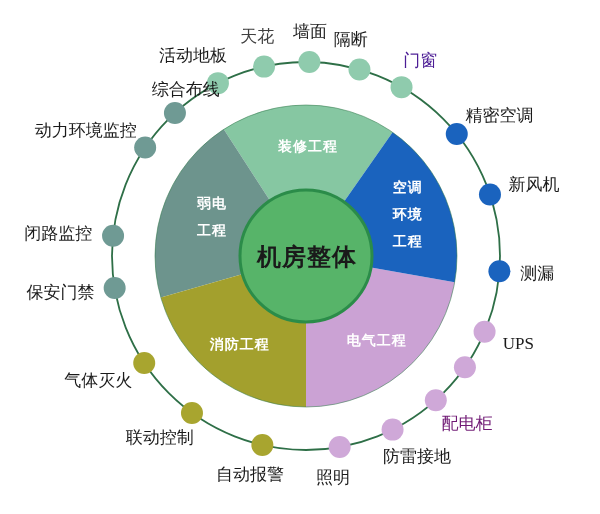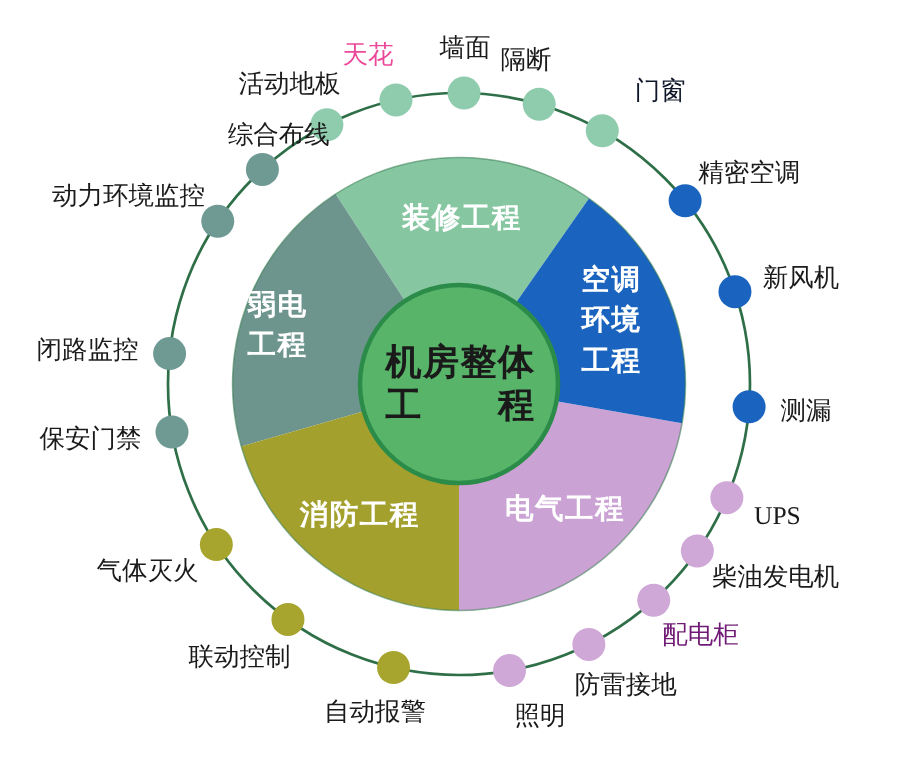--- a/index.html
+++ b/index.html
@@ -8,21 +8,21 @@
   #overlay{position:absolute;left:0;top:0;width:600px;height:514px;}
   .ring-label{
     position:absolute;
     font-family:"Liberation Serif","DejaVu Serif",serif;
     font-size:17px;line-height:19px;white-space:nowrap;
   }
   .seg-label{
     position:absolute;transform:translate(-50%,-50%);
     text-align:left;white-space:nowrap;
     font-family:"Liberation Sans","DejaVu Sans",sans-serif;
-    font-weight:700;font-size:19px;line-height:27px;letter-spacing:1px;
+    font-weight:700;font-size:14px;line-height:27px;letter-spacing:1px;
   }
   #center-label{
     position:absolute;left:307px;top:256px;transform:translate(-50%,-50%);
     text-align:left;white-space:nowrap;
     font-family:"Liberation Sans","DejaVu Sans",sans-serif;
     font-weight:700;font-size:24px;line-height:29px;letter-spacing:1px;
   }
 </style>
 </head>
 <body>
@@ -54,46 +54,44 @@
       <circle cx="191.96966105526025" cy="412.9492969087398" r="11" fill="#a8a52f"></circle>
       <circle cx="144.22615051896938" cy="363.0757751505393" r="11" fill="#a8a52f"></circle>
       <circle cx="114.66059330177711" cy="288.01923553697156" r="11" fill="#6f9a94"></circle>
       <circle cx="113.06275229855498" cy="235.72147812607517" r="11" fill="#6f9a94"></circle>
       <circle cx="145.16671092432193" cy="147.5165767266751" r="11" fill="#6f9a94"></circle>
       <circle cx="174.9354997225619" cy="112.96819665883592" r="11" fill="#6f9a94"></circle>
     </svg>
   <div id="overlay">
     <div id="center-label" style="color: rgb(26, 26, 26);">
       <div>机房整体</div>
-      <div>工　　程</div>
     </div>
   <div class="ring-label" style="left: 208.392px; top: 64.4336px; transform: translate(-72.6995%, -94.5503%); color: rgb(26, 26, 26);">活动地板</div>
-      <div class="ring-label" style="left: 249px; top: 46.0964px; transform: translate(-60.822%, -98.8148%); color: #ec4899;">天花</div>
+      <div class="ring-label" style="left: 261px; top: 46.0964px; transform: translate(-60.822%, -98.8148%); color: #404040;">天花</div>
       <div class="ring-label" style="left: 309.752px; top: 41.0327px; transform: translate(-49.1274%, -99.9924%); color: rgb(26, 26, 26);">墙面</div>
       <div class="ring-label" style="left: 346px; top: 49.3287px; transform: translate(-36.2181%, -98.0631%); color: rgb(26, 26, 26);">隔断</div>
-      <div class="ring-label" style="left: 411.871px; top: 68.8735px; transform: translate(-25.3788%, -93.5178%); color: #0f172a; margin-left: 20px;">门窗</div>
+      <div class="ring-label" style="left: 411.871px; top: 68.8735px; transform: translate(-25.3788%, -93.5178%); color: #4c1d95;">门窗</div>
       <div class="ring-label" style="left: 473.086px; top: 120.696px; transform: translate(-11.1427%, -81.466%); color: rgb(26, 26, 26);">精密空调</div>
       <div class="ring-label" style="left: 509.89px; top: 187.779px; transform: translate(-2.58382%, -65.8652%); color: rgb(26, 26, 26);">新风机</div>
       <div class="ring-label" style="left: 520.337px; top: 272.869px; transform: translate(-0.154133%, -46.077%); color: rgb(26, 26, 26);">测漏</div>
       <div class="ring-label" style="left: 503.909px; top: 340.007px; transform: translate(-3.97476%, -30.4634%); color: rgb(26, 26, 26);">UPS</div>
-      <div class="ring-label" style="left: 482.118px; top: 379.319px; transform: translate(-9.0424%, -21.3212%); color: rgb(26, 26, 26);">柴油发电机</div>
       <div class="ring-label" style="left: 449.863px; top: 415.776px; transform: translate(-16.5435%, -12.8428%); color: #701a75;">配电柜</div>
       <div class="ring-label" style="left: 401.933px; top: 448.411px; transform: translate(-27.6901%, -5.25328%); color: rgb(26, 26, 26);">防雷接地</div>
-      <div class="ring-label" style="left: 357px; top: 467.734px; transform: translate(-41.3176%, -0.759612%); color: rgb(26, 26, 26); font-family: Liberation Serif, serif;">照明</div>
+      <div class="ring-label" style="left: 330px; top: 467.734px; transform: translate(-41.3176%, -0.759612%); color: rgb(26, 26, 26); font-family: Liberation Serif, serif;">照明</div>
       <div class="ring-label" style="left: 257.636px; top: 465.49px; transform: translate(-61.2476%, -1.2815%); color: rgb(26, 26, 26);">自动报警</div>
       <div class="ring-label" style="left: 179.626px; top: 429.939px; transform: translate(-79.3893%, -9.54915%); color: rgb(26, 26, 26);">联动控制</div>
       <div class="ring-label" style="left: 126.715px; top: 374.666px; transform: translate(-91.6943%, -22.4032%); color: rgb(26, 26, 26);">气体灭火</div>
       <div class="ring-label" style="left: 93.9486px; top: 291.485px; transform: translate(-99.3143%, -41.7476%); color: rgb(26, 26, 26);">保安门禁</div>
       <div class="ring-label" style="left: 92.1778px; top: 233.526px; transform: translate(-99.7261%, -55.2264%); color: rgb(26, 26, 26);">闭路监控</div>
       <div class="ring-label" style="left: 128px; top: 135.774px; transform: translate(-91.4519%, -77.9596%); color: rgb(26, 26, 26);">动力环境监控</div>
       <div class="ring-label" style="left: 160.748px; top: 97.4854px; transform: translate(-83.7795%, -86.8639%); color: rgb(26, 26, 26); margin-left: 48px;">综合布线</div>
       <div class="seg-label" style="left: 307.92px; top: 146.017px; color: rgb(255, 255, 255);">
         <div class="seg-line">装修工程</div>
       </div>
-      <div class="seg-label" style="left: 185px; top: 217.477px; color: rgb(255, 255, 255);">
+      <div class="seg-label" style="left: 212px; top: 217.477px; color: rgb(255, 255, 255);">
         <div class="seg-line">弱电</div>
         <div class="seg-line">工程</div>
       </div>
       <div class="seg-label" style="left: 239.8px; top: 343.85px; color: rgb(255, 255, 255);">
         <div class="seg-line">消防工程</div>
       </div>
       <div class="seg-label" style="left: 376.707px; top: 340.265px; color: rgb(255, 255, 255);">
         <div class="seg-line">电气工程</div>
       </div>
       <div class="seg-label" style="left: 407.627px; top: 213.905px; color: rgb(255, 255, 255);">

